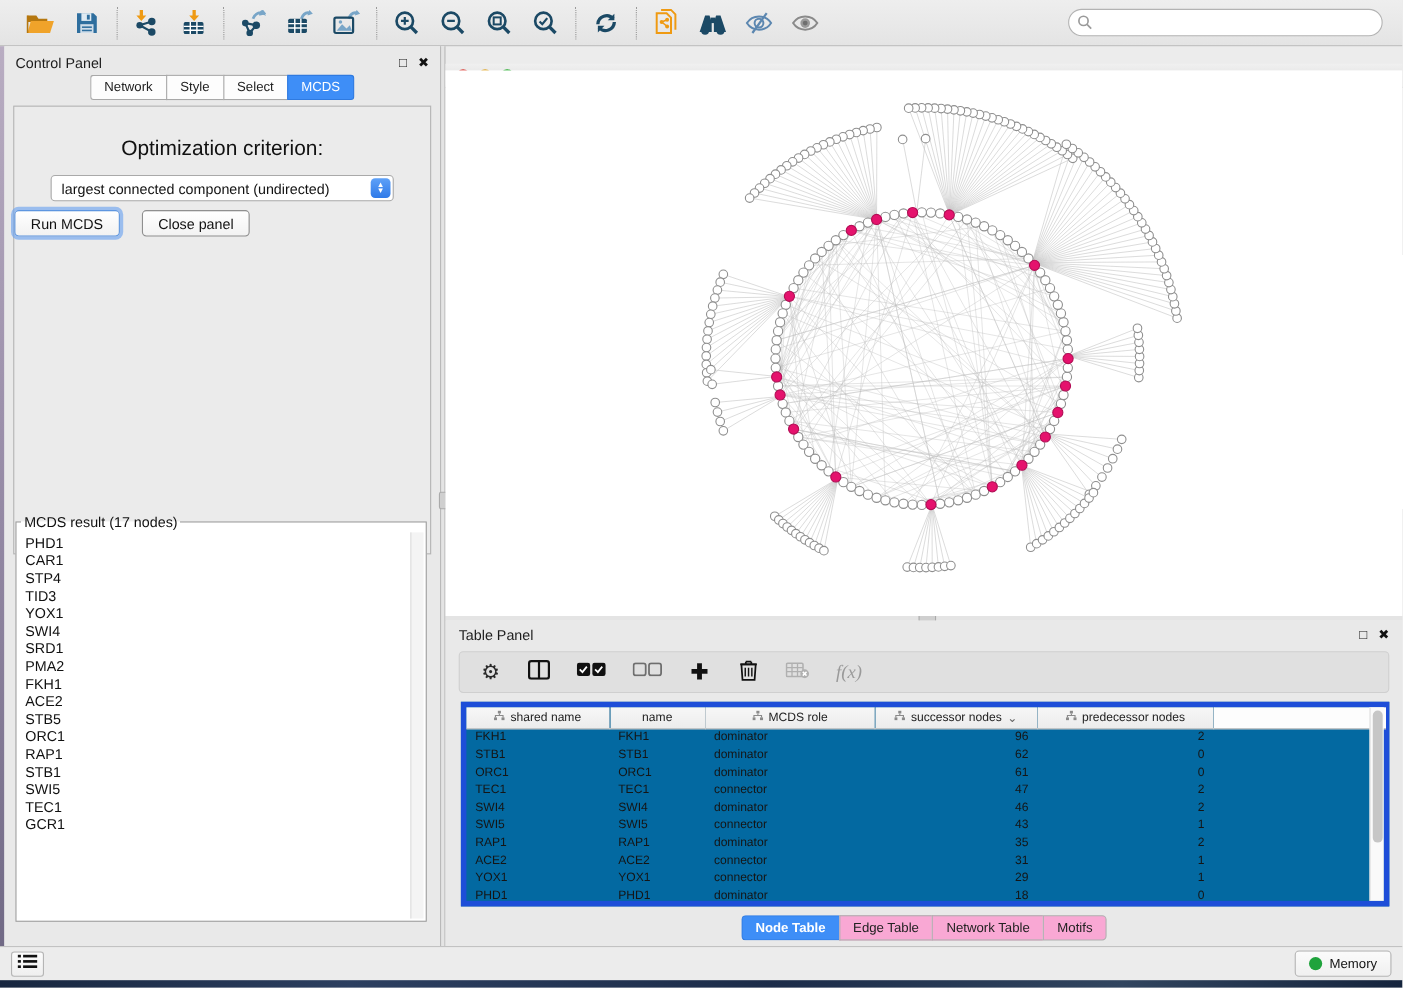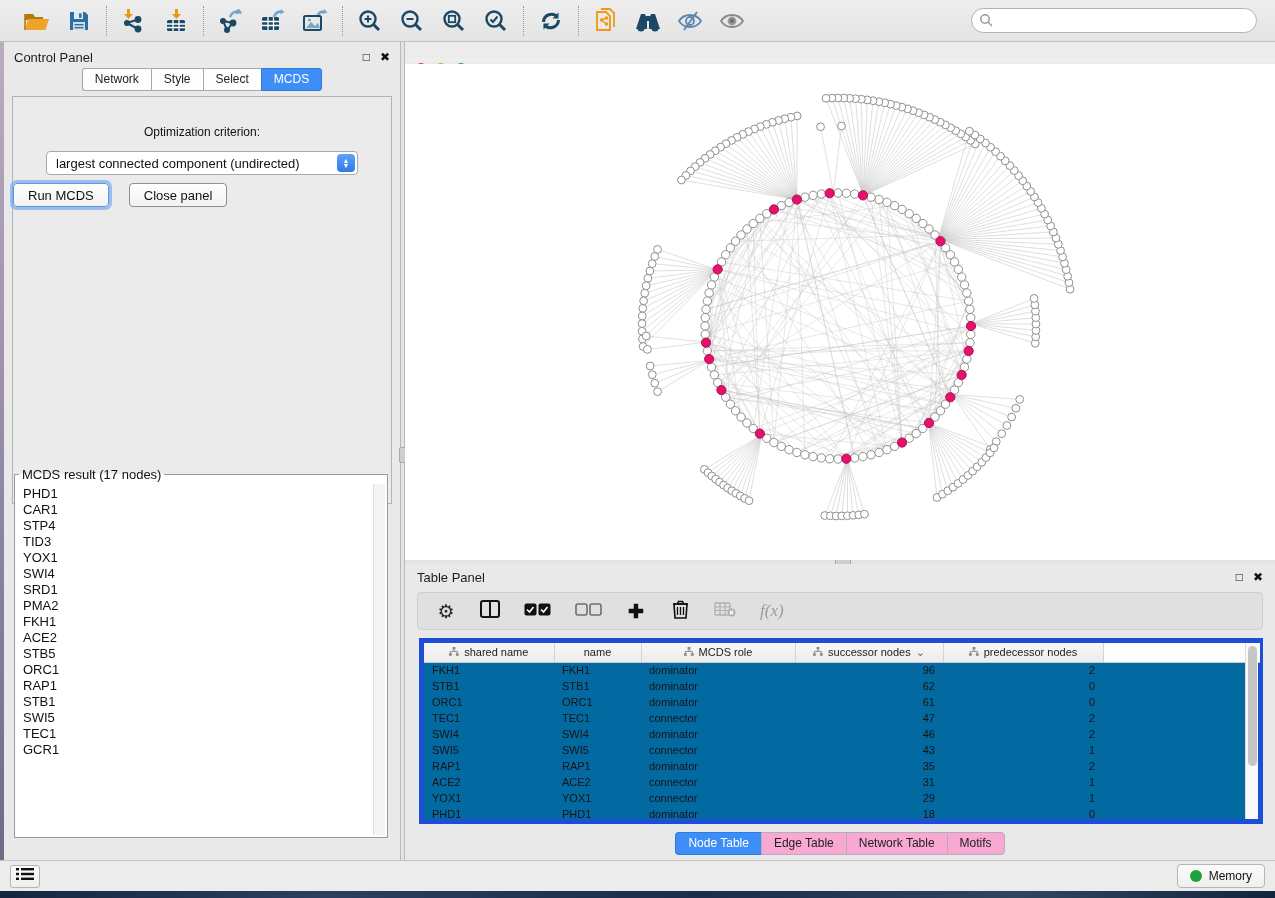--- a/index.html
+++ b/index.html
@@ -33,21 +33,21 @@
   .panel-winbtns { margin-left:auto; display:flex; gap:10px; align-items:center; }
   .wb { font-size:12px; color:#111; cursor:pointer; line-height:1; }
   .tabs-row { display:flex; justify-content:center; margin-top:0; position:relative; z-index:2; }
   .tab { font-size:12px; padding:3px 12px 4px; background:#fdfdfd; border:1px solid #a8a8a8;
     border-right:none; color:#222; cursor:pointer; }
   .tab:first-child { border-radius:3px 0 0 3px; }
   .tab:last-child { border-right:1px solid #a8a8a8; border-radius:0 3px 3px 0; }
   .tab.active { background:#3e8ef7; border-color:#2f7ae0; color:#fff; }
   .tab-content { position:absolute; left:8px; right:8px; top:54px; height:408px;
     border:1px solid #b3b3b3; background:#ebebeb; padding-top:28px; }
-  .opt-label { text-align:center; font-size:12px; color:#111; }
+  .opt-label { text-align:center; font-size:19px; color:#111; }
   .select { width:312px; height:24px; margin:12px auto 0; background:#fff;
     border:1px solid #a9a9a9; border-radius:4px; display:flex; align-items:center;
     padding-left:9px; font-size:13px; color:#111; position:relative; cursor:pointer;text-align:center; }
   .select .stepper { position:absolute; right:2px; top:2px; width:18px; height:18px;
     background:linear-gradient(#5ea1f8,#2f7ae8); border-radius:4px;
     display:flex; flex-direction:column; align-items:center; justify-content:center; }
   .stepper span { color:#fff; font-size:7px; line-height:5px; }
   .btn-row { display:flex; justify-content:flex-start; gap:20px; margin-top:8px; }
   .pbtn { height:24px; padding:0 14px; font-size:13px; color:#111; background:linear-gradient(#ffffff,#f2f2f2);
     border:1px solid #8f8f8f; border-radius:4px; cursor:pointer; }
@@ -101,21 +101,21 @@
   .node-table td { height:16px; padding:0 8px; color:#151515; white-space:nowrap; overflow:hidden; }
   .node-table td.num { text-align:right; }
   .tbl-scroll { position:absolute; top:0; right:0; bottom:0; width:13px;
     background:#fafafa; border-left:1px solid #ddd; }
   .tbl-thumb { position:absolute; top:3px; left:1.5px; width:9px; height:68%;
     background:#c6c6c6; border-radius:5px; }
 
   .tp-tabs { position:absolute; left:0; right:0; top:268px; display:flex; justify-content:center; }
   .seg { font-size:12px; padding:3px 12px 4px; background:#f9a8d4; border:1px solid #b0b0b0;
     border-right:none; color:#222; cursor:pointer; }
-  .seg:first-child { border-radius:4px 0 0 4px; }
+  .seg:first-child { border-radius:4px 0 0 4px;font-weight:bold; }
   .seg:last-child { border-right:1px solid #b0b0b0; border-radius:0 4px 4px 0; }
   .seg.active { background:#3e8ef7; border-color:#2f7ae0; color:#fff; }
 
   
   .status-bar { position:absolute; left:0; top:860px; width:1275px; height:31px;
     background:#ececec; border-top:1px solid #c2c2c2; display:flex; align-items:center; padding:0 10px; }
   .list-btn { width:30px; height:23px; background:linear-gradient(#fcfcfc,#efefef);
     border:1px solid #b5b5b5; border-radius:3px; display:flex; align-items:center; justify-content:center; cursor:pointer; }
   .memory-btn { margin-left:auto; height:24px; display:flex; align-items:center; gap:7px;
     background:linear-gradient(#fbfbfb,#f0f0f0); border:1px solid #b5b5b5; border-radius:4px;

